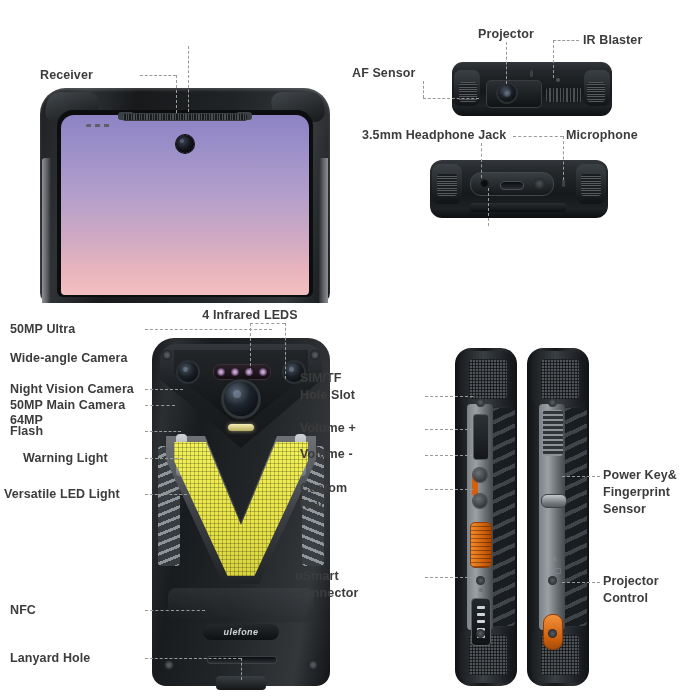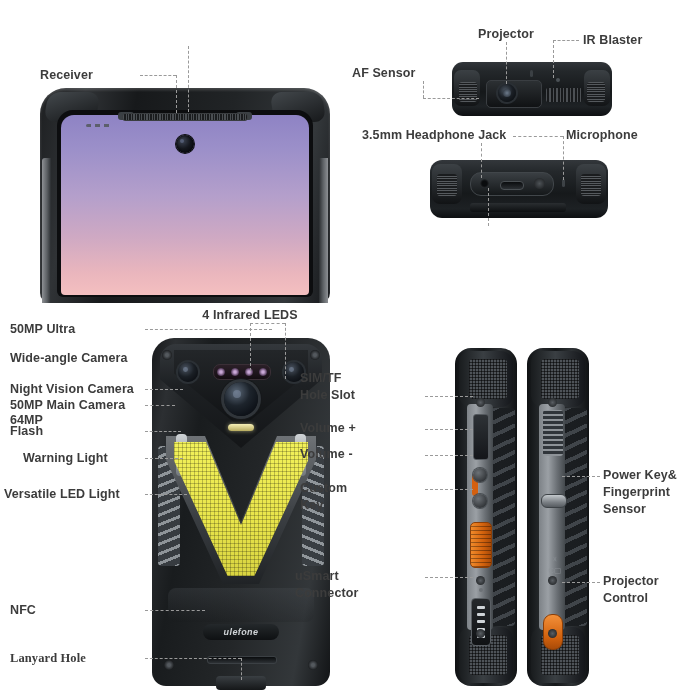--- a/index.html
+++ b/index.html
@@ -420,21 +420,21 @@
 
   <div class="label r" style="left:23px;top:451px;width:130px;">Warning Light</div>
   <div class="lead h" style="left:145px;top:458px;width:38px;"></div>
 
   <div class="label r" style="left:4px;top:487px;width:136px;">Versatile LED Light</div>
   <div class="lead h" style="left:145px;top:494px;width:42px;"></div>
 
   <div class="label r" style="left:10px;top:603px;width:130px;">NFC</div>
   <div class="lead h" style="left:145px;top:610px;width:60px;"></div>
 
-  <div class="label r" style="left:10px;top:651px;width:130px;font-family:Liberation Serif, serif;">Lanyard Hole</div>
+  <div class="label r" style="left:10px;top:651px;width:130px;">Lanyard Hole</div>
   <div class="lead h" style="left:145px;top:658px;width:96px;"></div>
   <div class="lead v" style="left:241px;top:658px;height:22px;"></div>
 
   <div class="side sideL">
     <div class="shell"></div>
     <div class="diag"></div>
     <div class="capT"></div>
     <div class="capB"></div>
     <div class="mesh t"></div>
     <div class="mesh b"></div>

